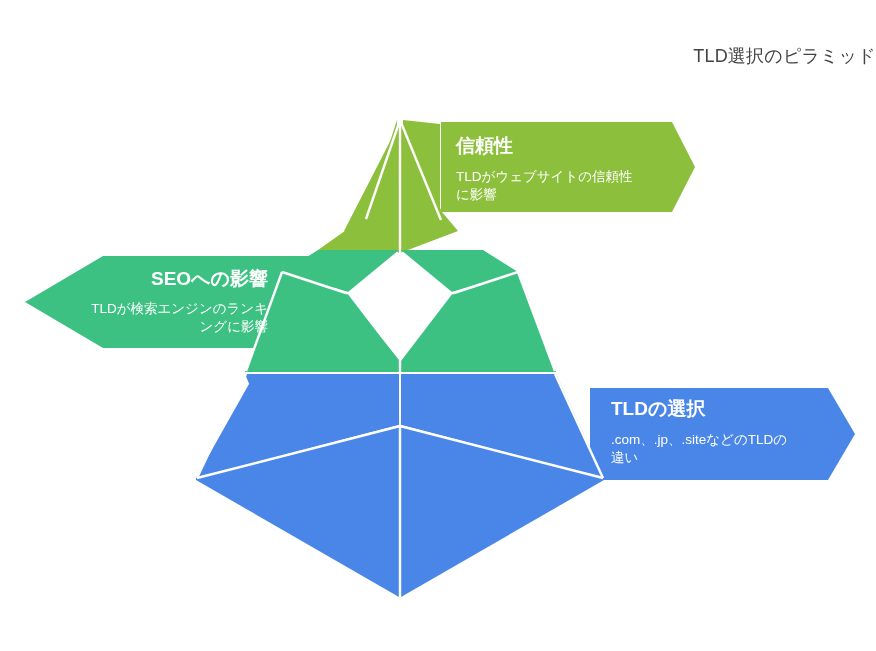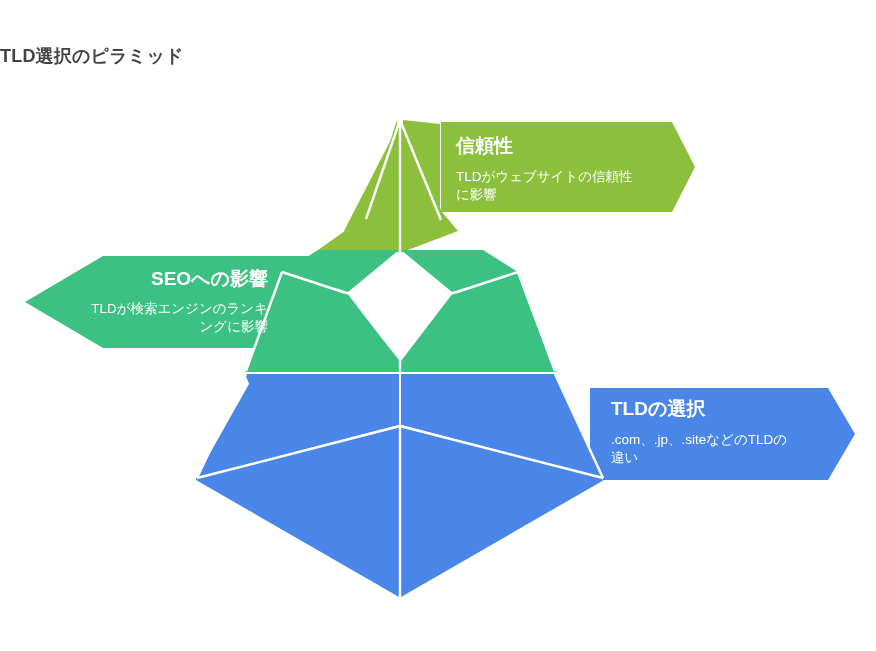--- a/index.html
+++ b/index.html
@@ -17,23 +17,23 @@
   #stage {
     position: relative;
     width: 876px;
     height: 651px;
   }
   #chart-title {
     position: absolute;
     left: 0;
     top: 44px;
     width: 876px;
-    text-align: left;
+    text-align: right;
     font-size: 18px;
-    font-weight: bold;
+    font-weight: normal;
     color: #434343;
     letter-spacing: 0.2px;
   }
   svg#pyramid-svg {
     position: absolute;
     left: 0;
     top: 0;
     width: 876px;
     height: 651px;
   }

